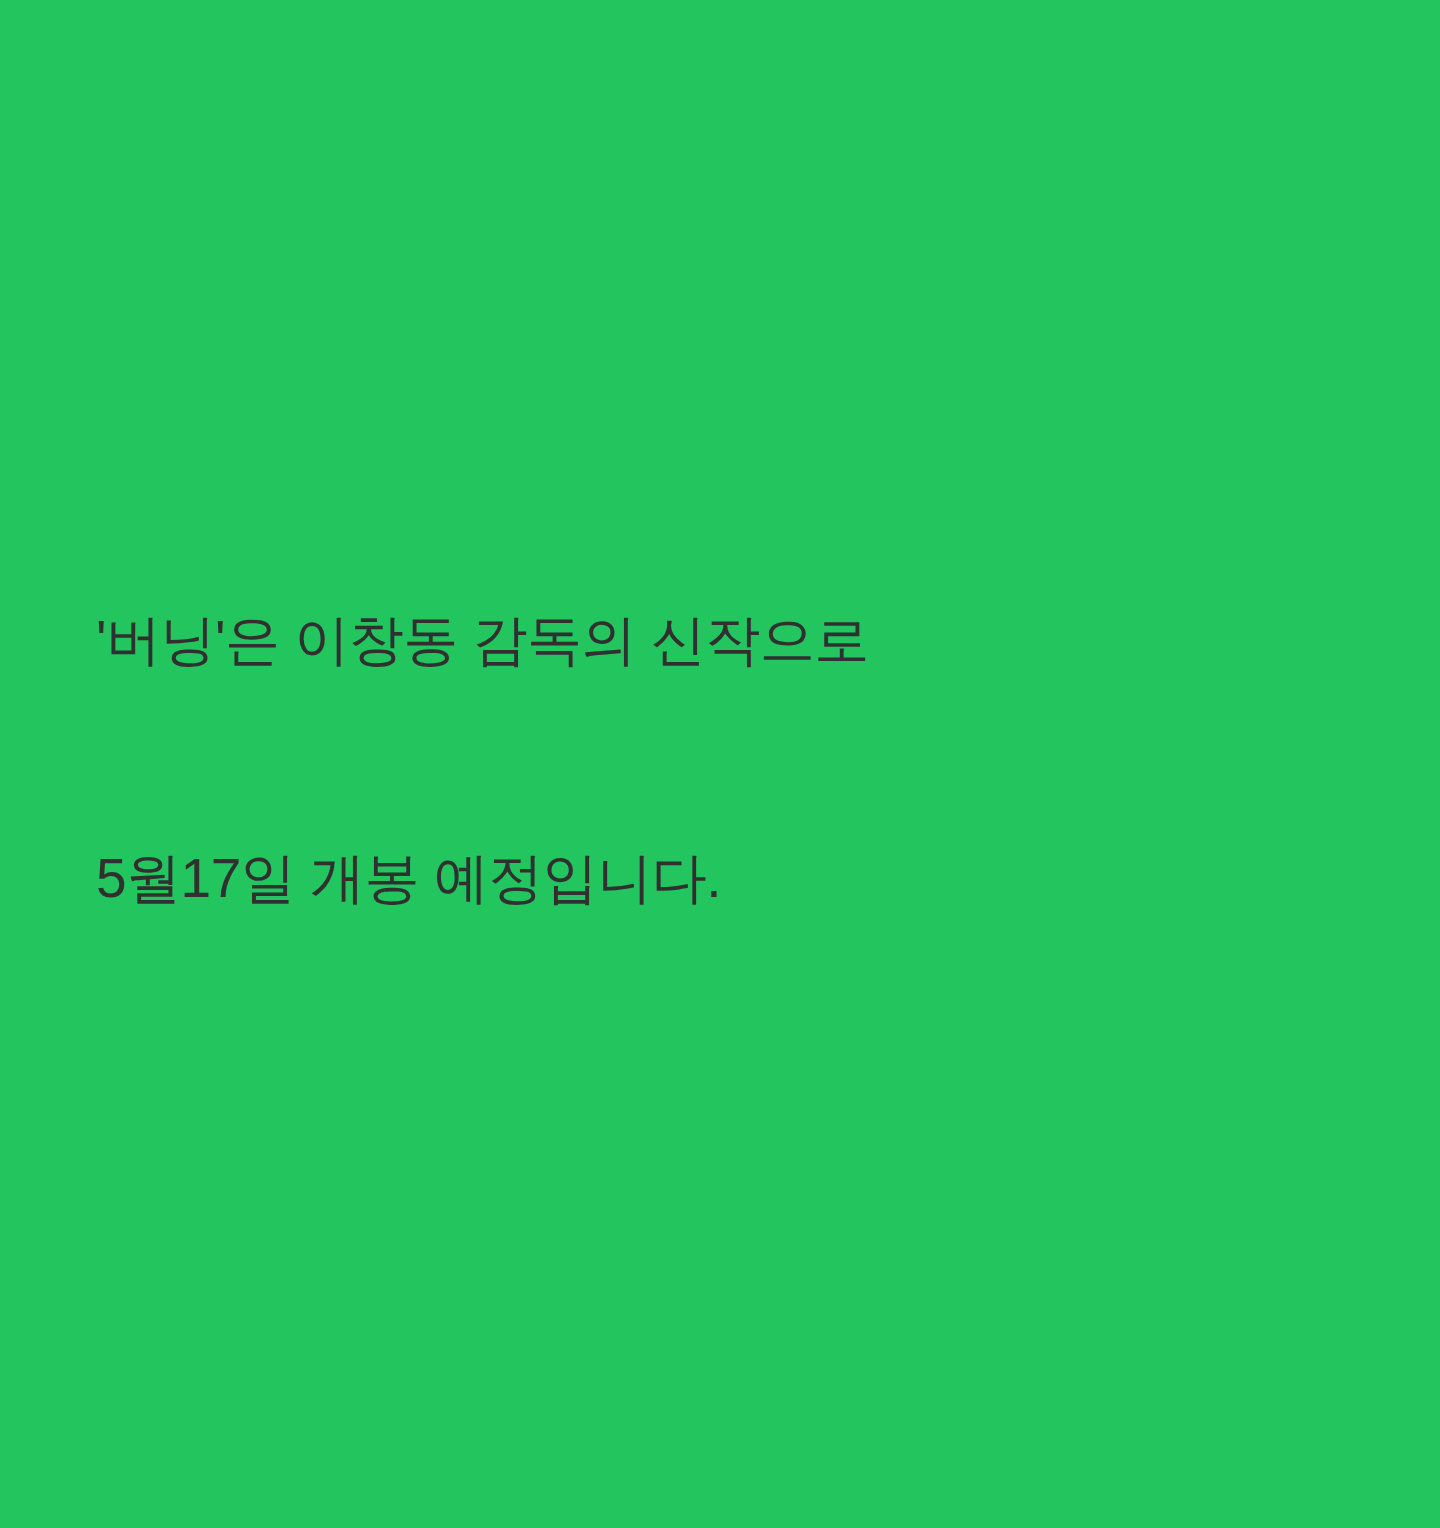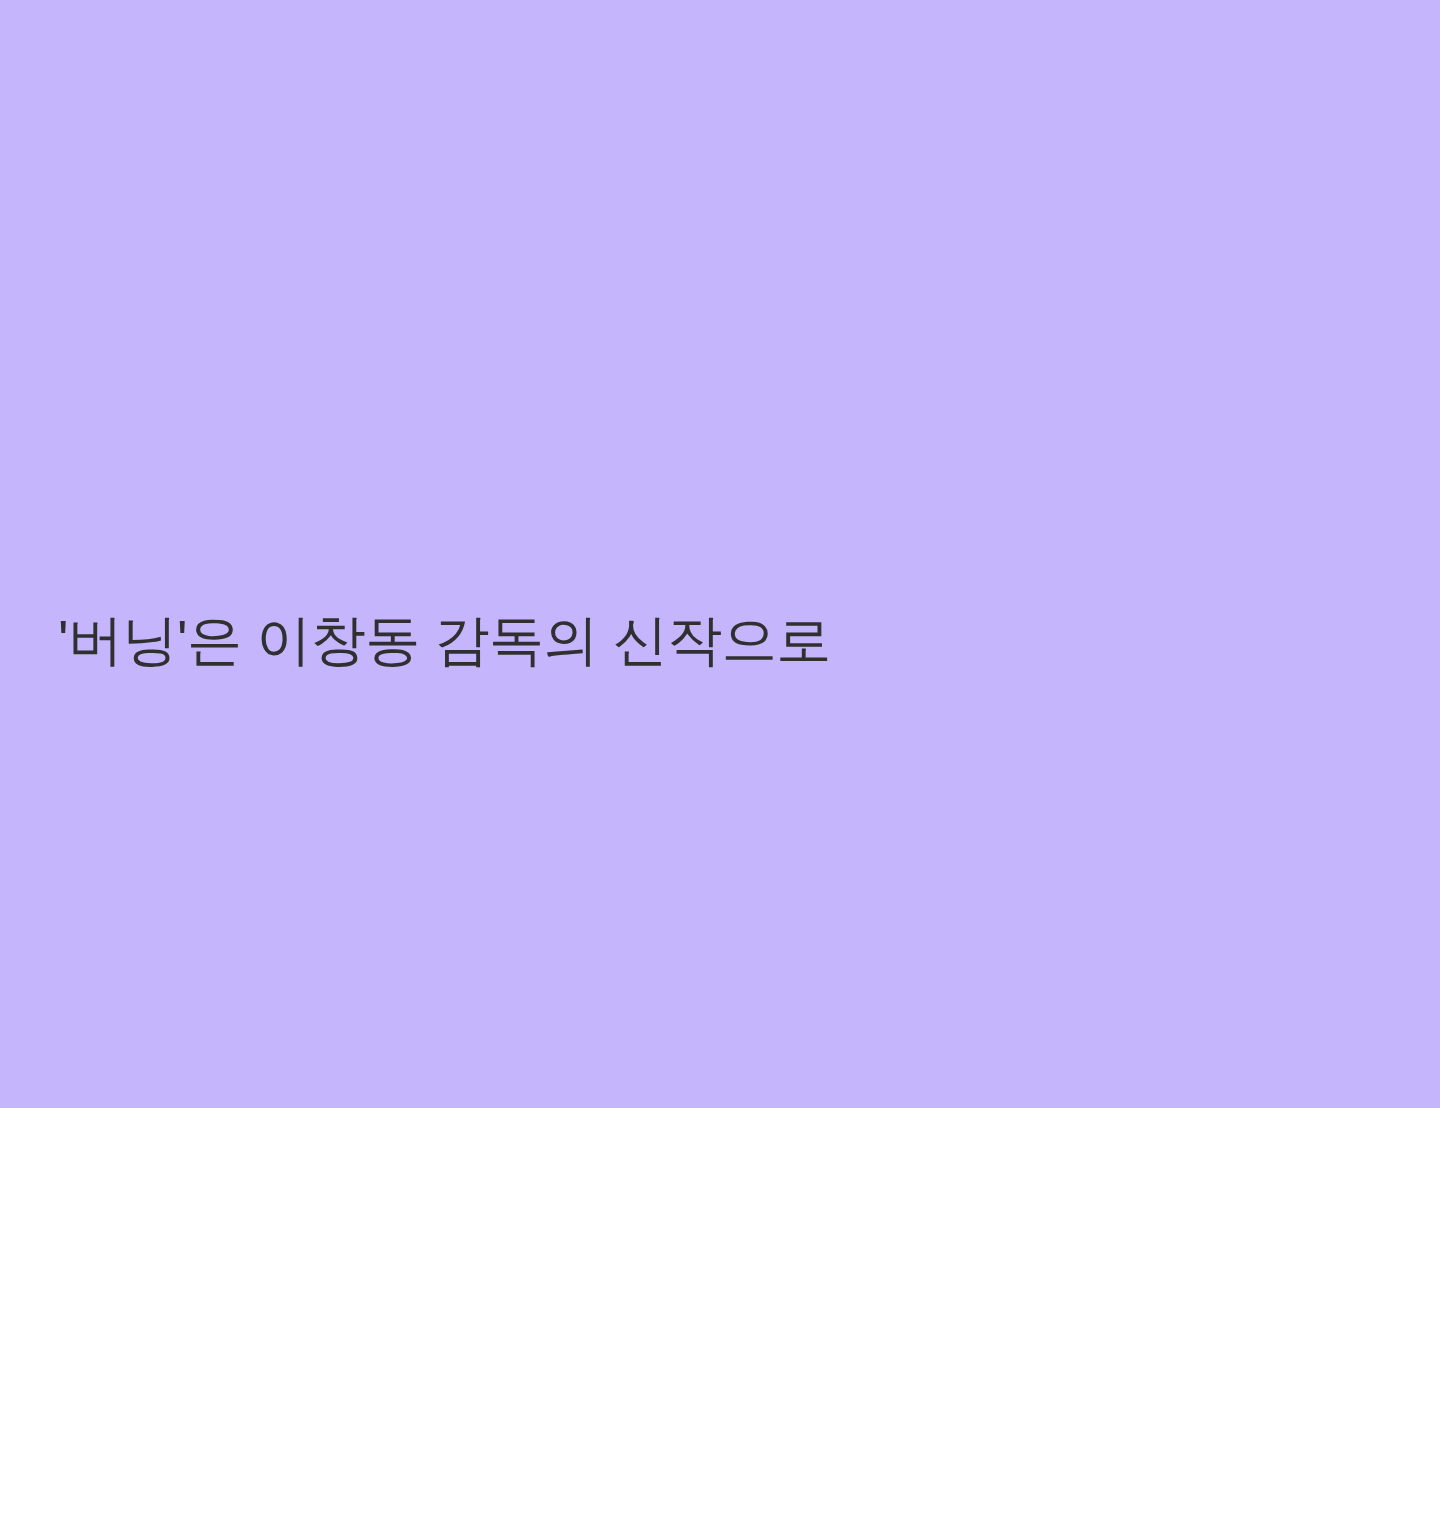--- a/index.html
+++ b/index.html
@@ -10,23 +10,23 @@
   body {
     width: 1440px;
     height: 1528px;
     overflow: hidden;
     font-family: "Liberation Sans", "DejaVu Sans", sans-serif;
     color: #2b2b2b;
   }
   .page {
     box-sizing: border-box;
     width: 1440px;
-    height: 1108px;
-    padding: 205px 70px 0 58px;
-    background: #c4b5fd;
+    height: 1528px;
+    padding: 205px 70px 0 96px;
+    background: #22c55e;
   }
   .text-block {
     font-size: 55px;
     line-height: 1.44;
     font-weight: 400;
     letter-spacing: -0.5px;
     color: #303030;
     white-space: pre-wrap;
     word-break: keep-all;
   }
@@ -41,20 +41,21 @@
   }
 </style>
 </head>
 <body>
 
 <div class="page">
   <div class="text-block">
 
     <p class="para">
       <span class="line">'버닝'은 이창동 감독의 신작으로</span>
+      <span class="line">5월17일 개봉 예정입니다.</span>
     </p>
 
     <div class="spacer"></div>
 
     
 
   </div>
 </div>
 
 </body></html>

